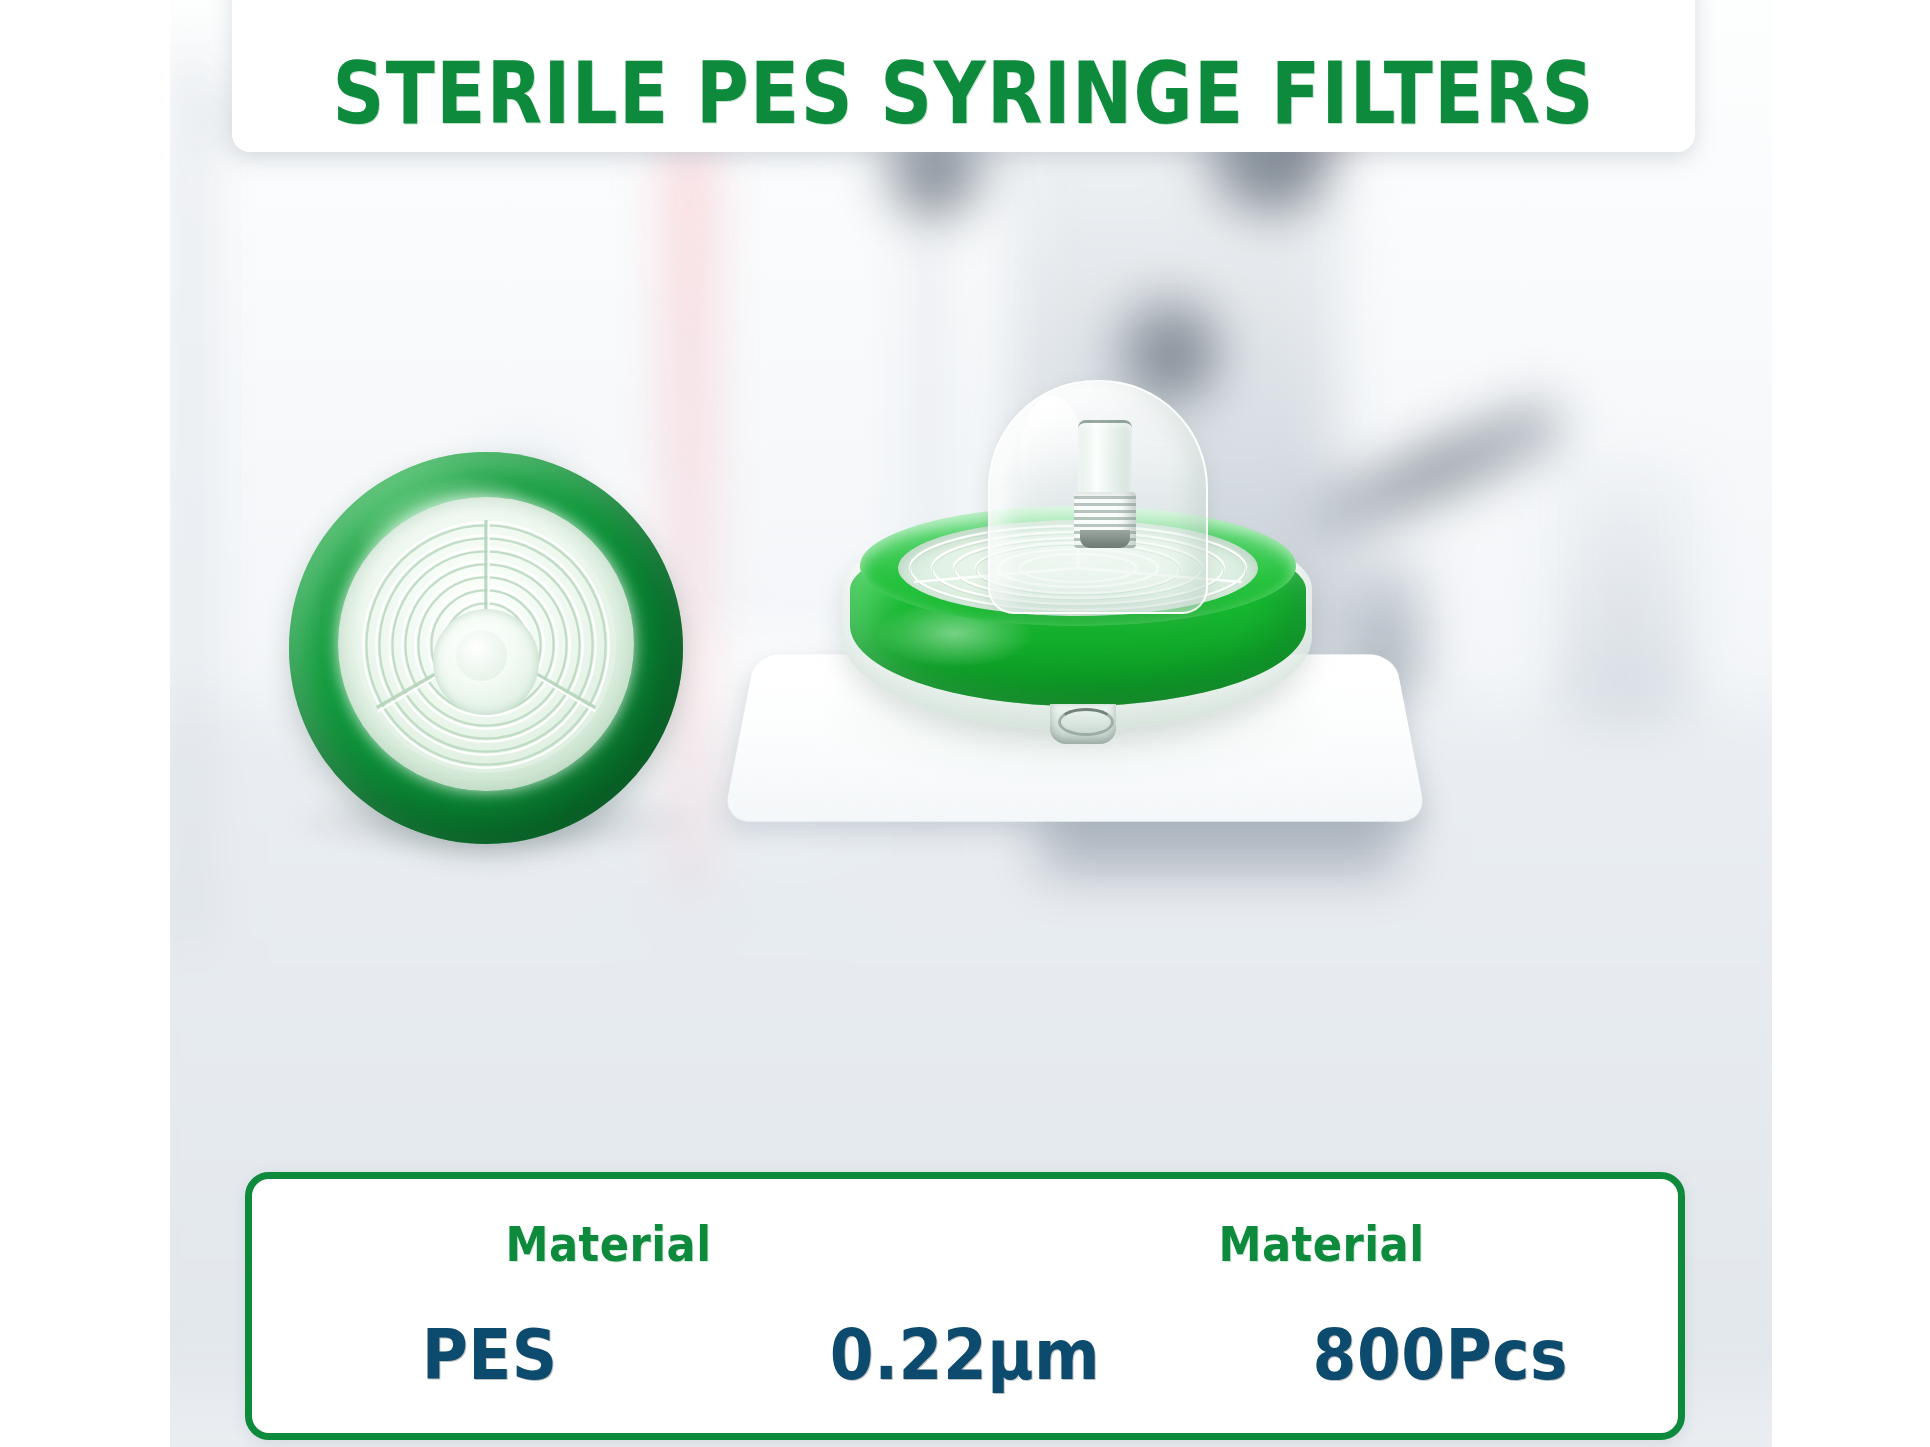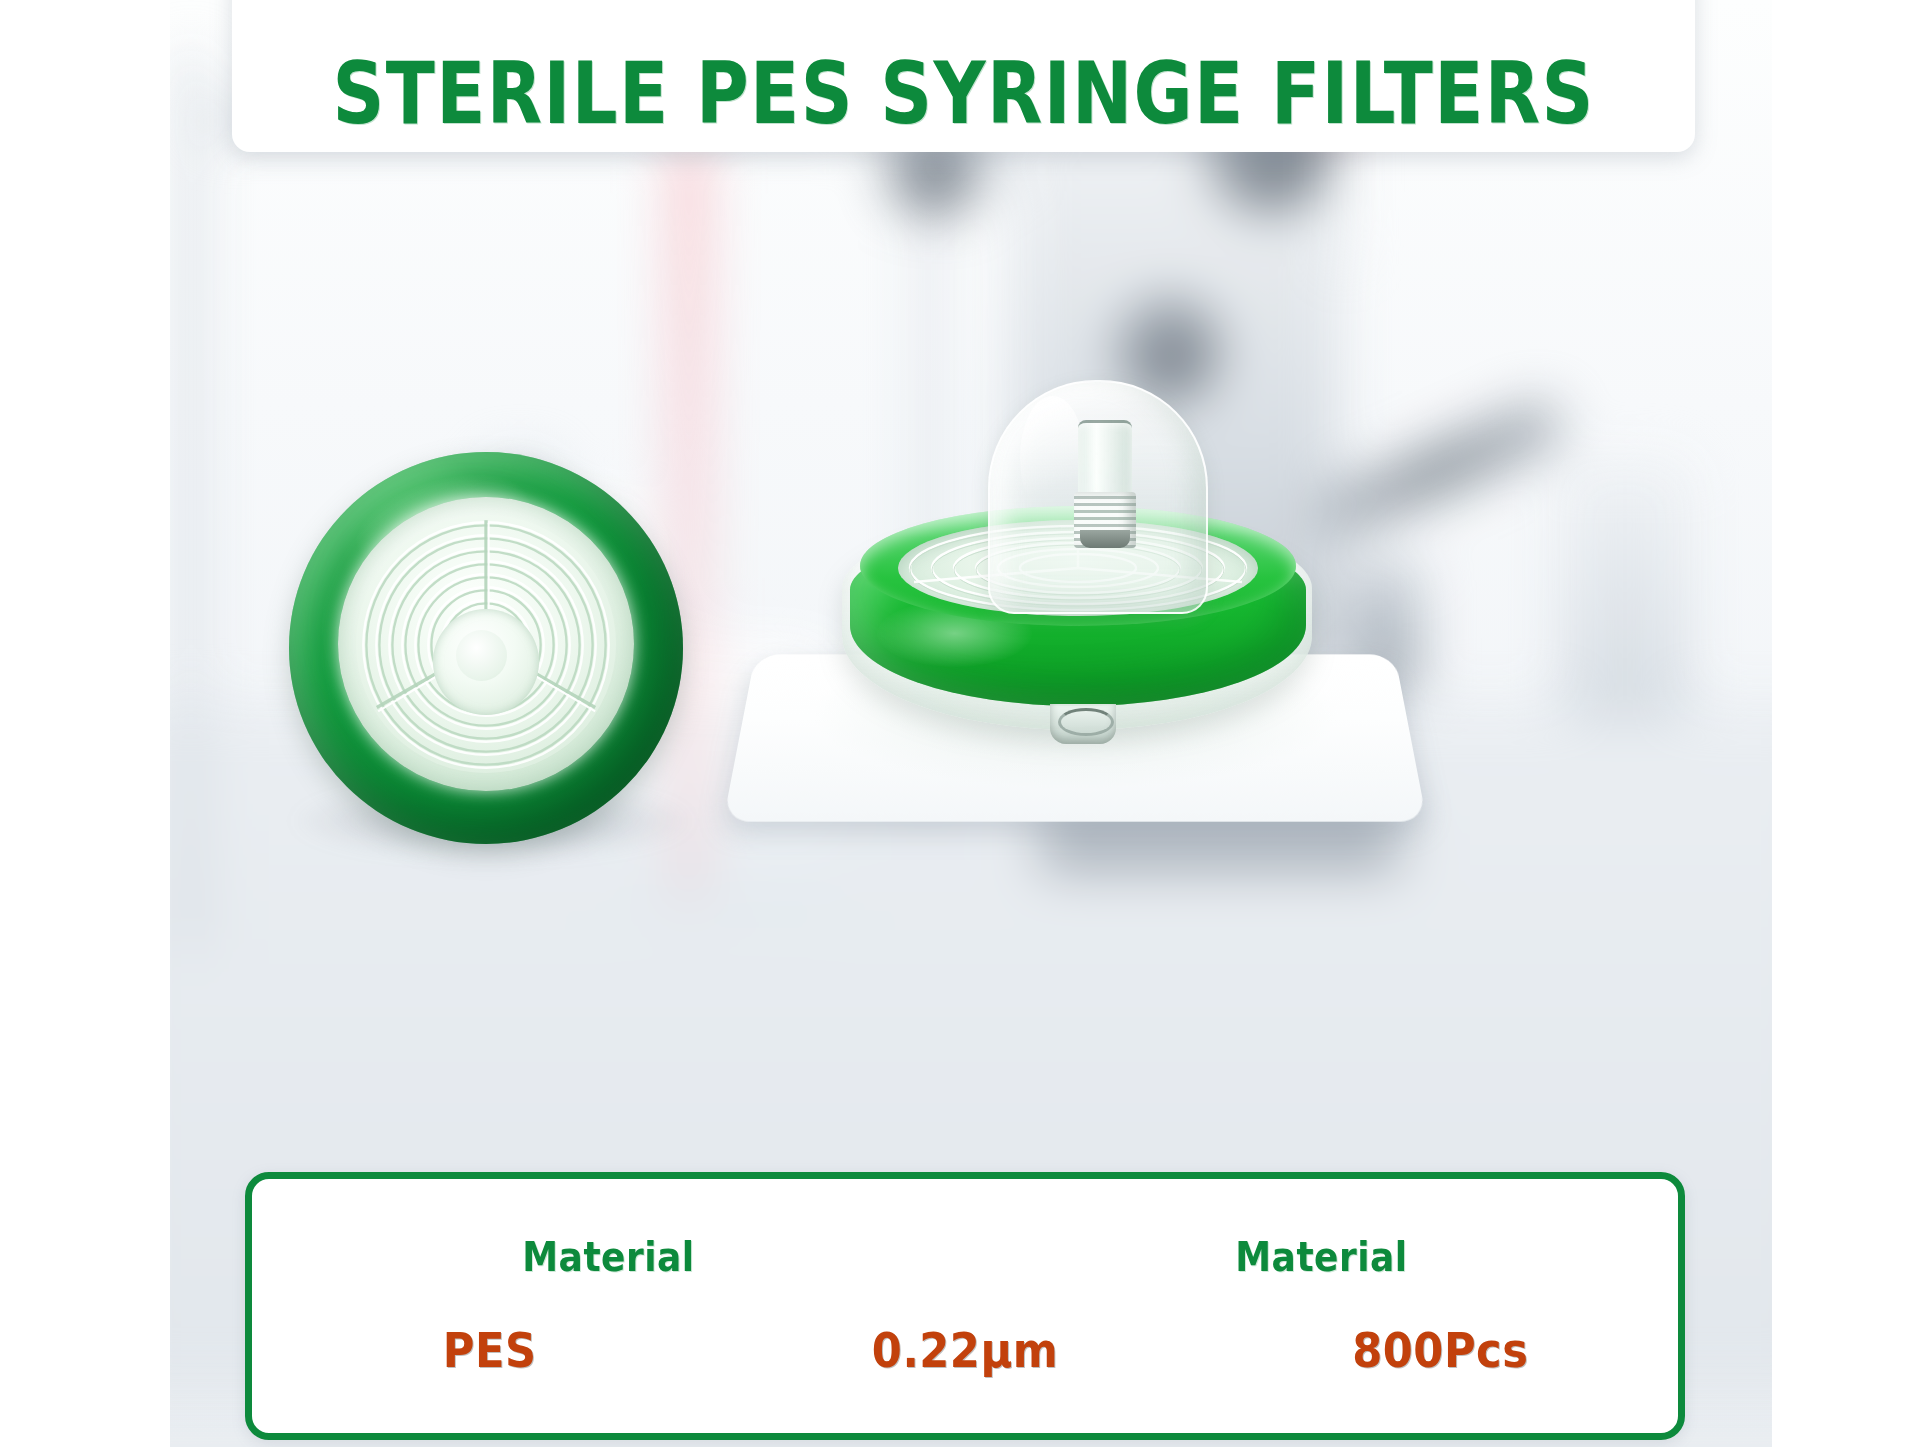--- a/index.html
+++ b/index.html
@@ -230,27 +230,27 @@
     border:7px solid #0d8a3c;
     border-radius:24px;
     box-sizing:border-box;
     z-index:20;
     box-shadow:0 4px 14px rgba(120,132,148,.18);
     display:flex;flex-direction:column;justify-content:center;
   }
   .spec-row{display:flex;width:100%;}
   .spec-cell{flex:1;text-align:center;}
   .spec-head{
-    color:#0d8a3c;font-weight:bold;font-size:40px;
+    color:#0d8a3c;font-weight:bold;font-size:48px;
     font-family:"Liberation Sans Narrow","DejaVu Sans Condensed","Liberation Sans",sans-serif;
     transform:scaleX(.9);letter-spacing:.5px;
     text-shadow:1px 1px 0 rgba(13,138,60,.2);
   }
   .spec-val{
-    color:#c2410c;font-weight:bold;font-size:48px;
+    color:#0c4a6e;font-weight:bold;font-size:70px;
     font-family:"Liberation Sans Narrow","DejaVu Sans Condensed","Liberation Sans",sans-serif;
     transform:scaleX(.86);letter-spacing:.5px;
     text-shadow:1px 1px 0 rgba(0,0,0,.25);
   }
   #spec-head-row{margin-bottom:42px;}
 </style>
 </head>
 <body>
 
 <div id="poster">

